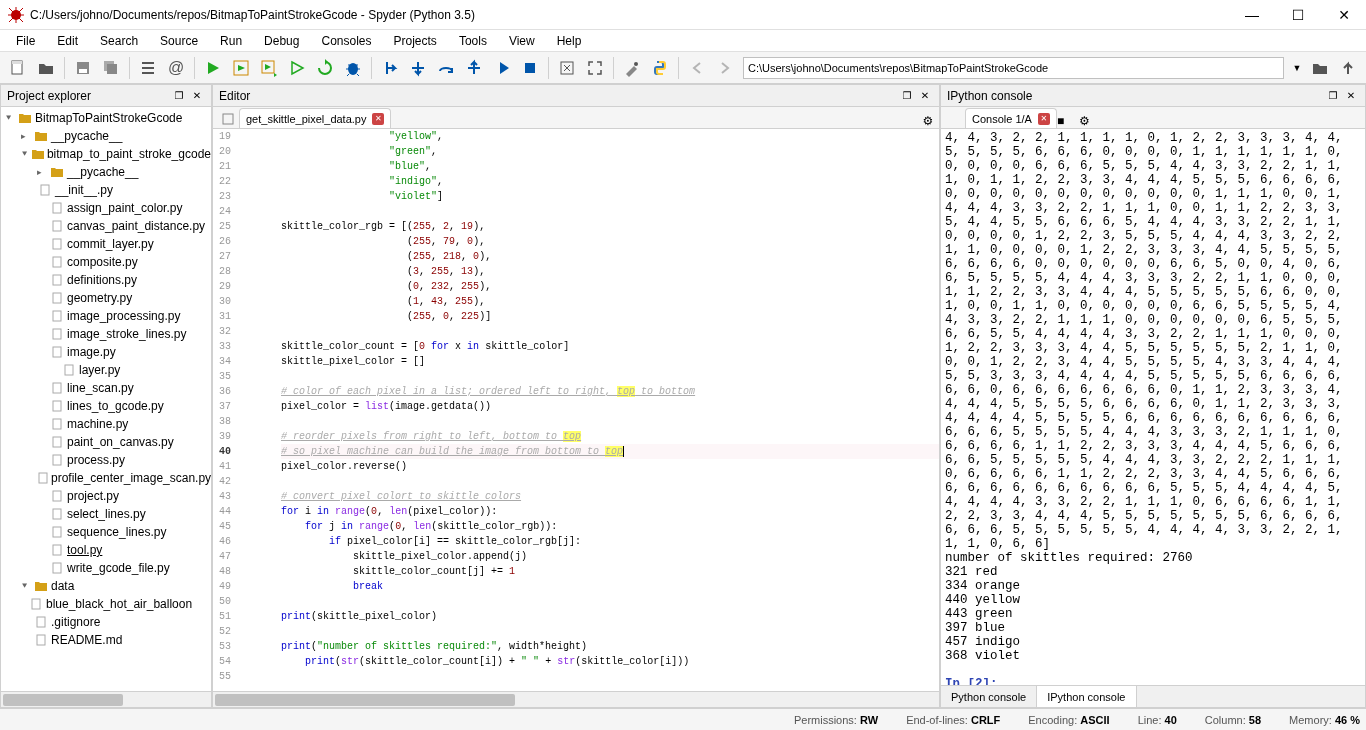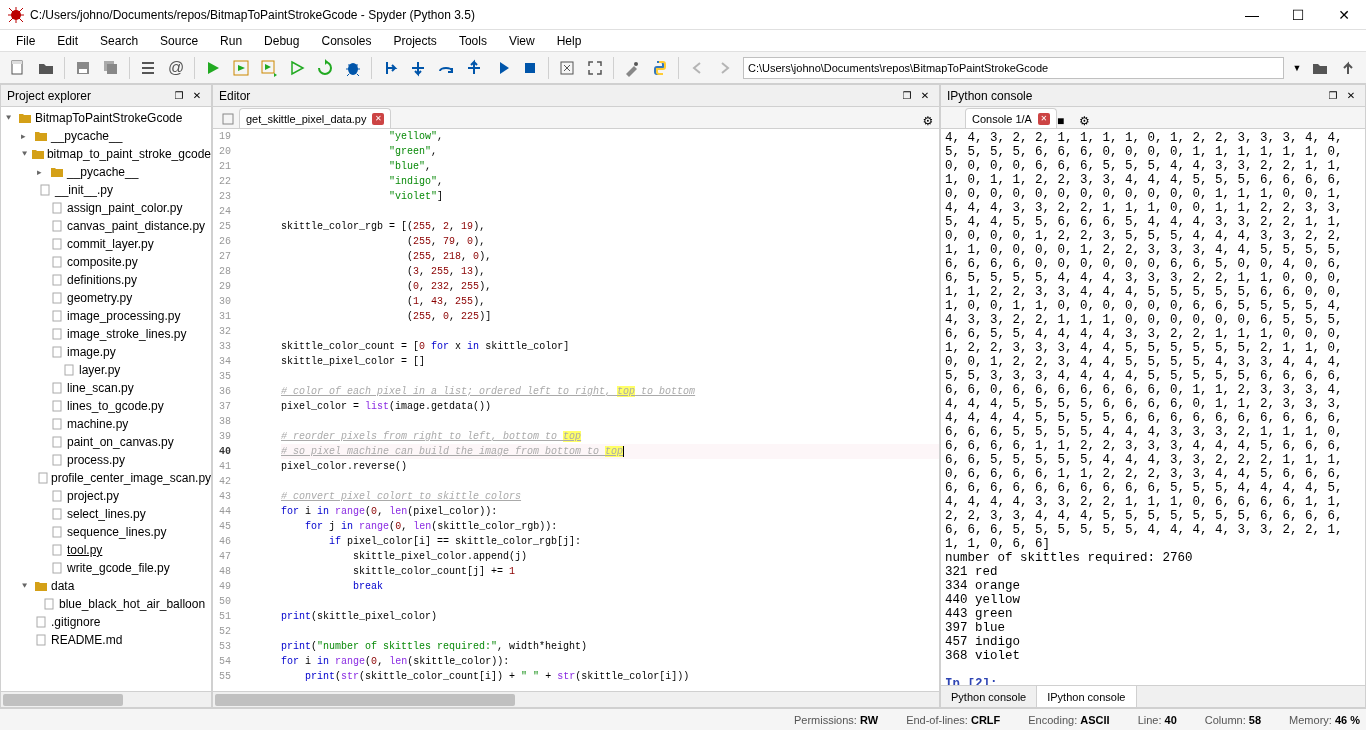--- a/index.html
+++ b/index.html
@@ -494,21 +494,21 @@
         </div>
         <div class="tree-item" style="padding-left: 20px;">
           <span class="tree-caret">⯆</span>
           <span class="tree-icon folder-icon">
             <svg width="14" height="12">
               <path d="M1 2h4l1 1h7v8H1z" fill="#d4a017"></path>
             </svg>
           </span>
           <span>data</span>
         </div>
-        <div class="tree-item" style="padding-left: 28px;">
+        <div class="tree-item" style="padding-left: 15px;">
           <span class="tree-caret"></span>
           <span class="tree-icon file-icon">
             <svg width="12" height="12">
               <rect x="2" y="1" width="8" height="10" fill="#fff" stroke="#aaa"></rect>
             </svg>
           </span>
           <span>blue_black_hot_air_balloon</span>
         </div>
         <div class="tree-item" style="padding-left: 20px;">
           <span class="tree-caret"></span>
@@ -623,21 +623,20 @@
           <div class="cl"><span class="tok-kw">for</span> i <span class="tok-kw">in</span> <span class="tok-builtin">range</span>(<span class="tok-num">0</span>, <span class="tok-builtin">len</span>(pixel_color)):</div>
           <div class="cl">    <span class="tok-kw">for</span> j <span class="tok-kw">in</span> <span class="tok-builtin">range</span>(<span class="tok-num">0</span>, <span class="tok-builtin">len</span>(skittle_color_rgb)):</div>
           <div class="cl">        <span class="tok-kw">if</span> pixel_color[i] == skittle_color_rgb[j]:</div>
           <div class="cl">            skittle_pixel_color.append(j)</div>
           <div class="cl">            skittle_color_count[j] += <span class="tok-num">1</span></div>
           <div class="cl">            <span class="tok-kw">break</span></div>
           <div class="cl"></div>
           <div class="cl"><span class="tok-kw">print</span>(skittle_pixel_color)</div>
           <div class="cl"></div>
           <div class="cl"><span class="tok-kw">print</span>(<span class="tok-str">"number of skittles required:"</span>, width*height)</div>
-          <div class="cl"><span class="tok-kw">for</span> i <span class="tok-kw">in</span> <span class="tok-builtin">range</span>(<span class="tok-num">0</span>, <span class="tok-builtin">len</span>(skittle_color)):</div>
           <div class="cl">    <span class="tok-kw">print</span>(<span class="tok-builtin">str</span>(skittle_color_count[i]) + <span class="tok-str">" "</span> + <span class="tok-builtin">str</span>(skittle_color[i]))</div>
         </div>
     </div>
     <div class="scrollbar-h">
         <div class="thumb" style="left:2px;width:300px;"></div>
       </div>
   </div>
 
   <div class="panel right-panel">
     <div class="panel-header">

